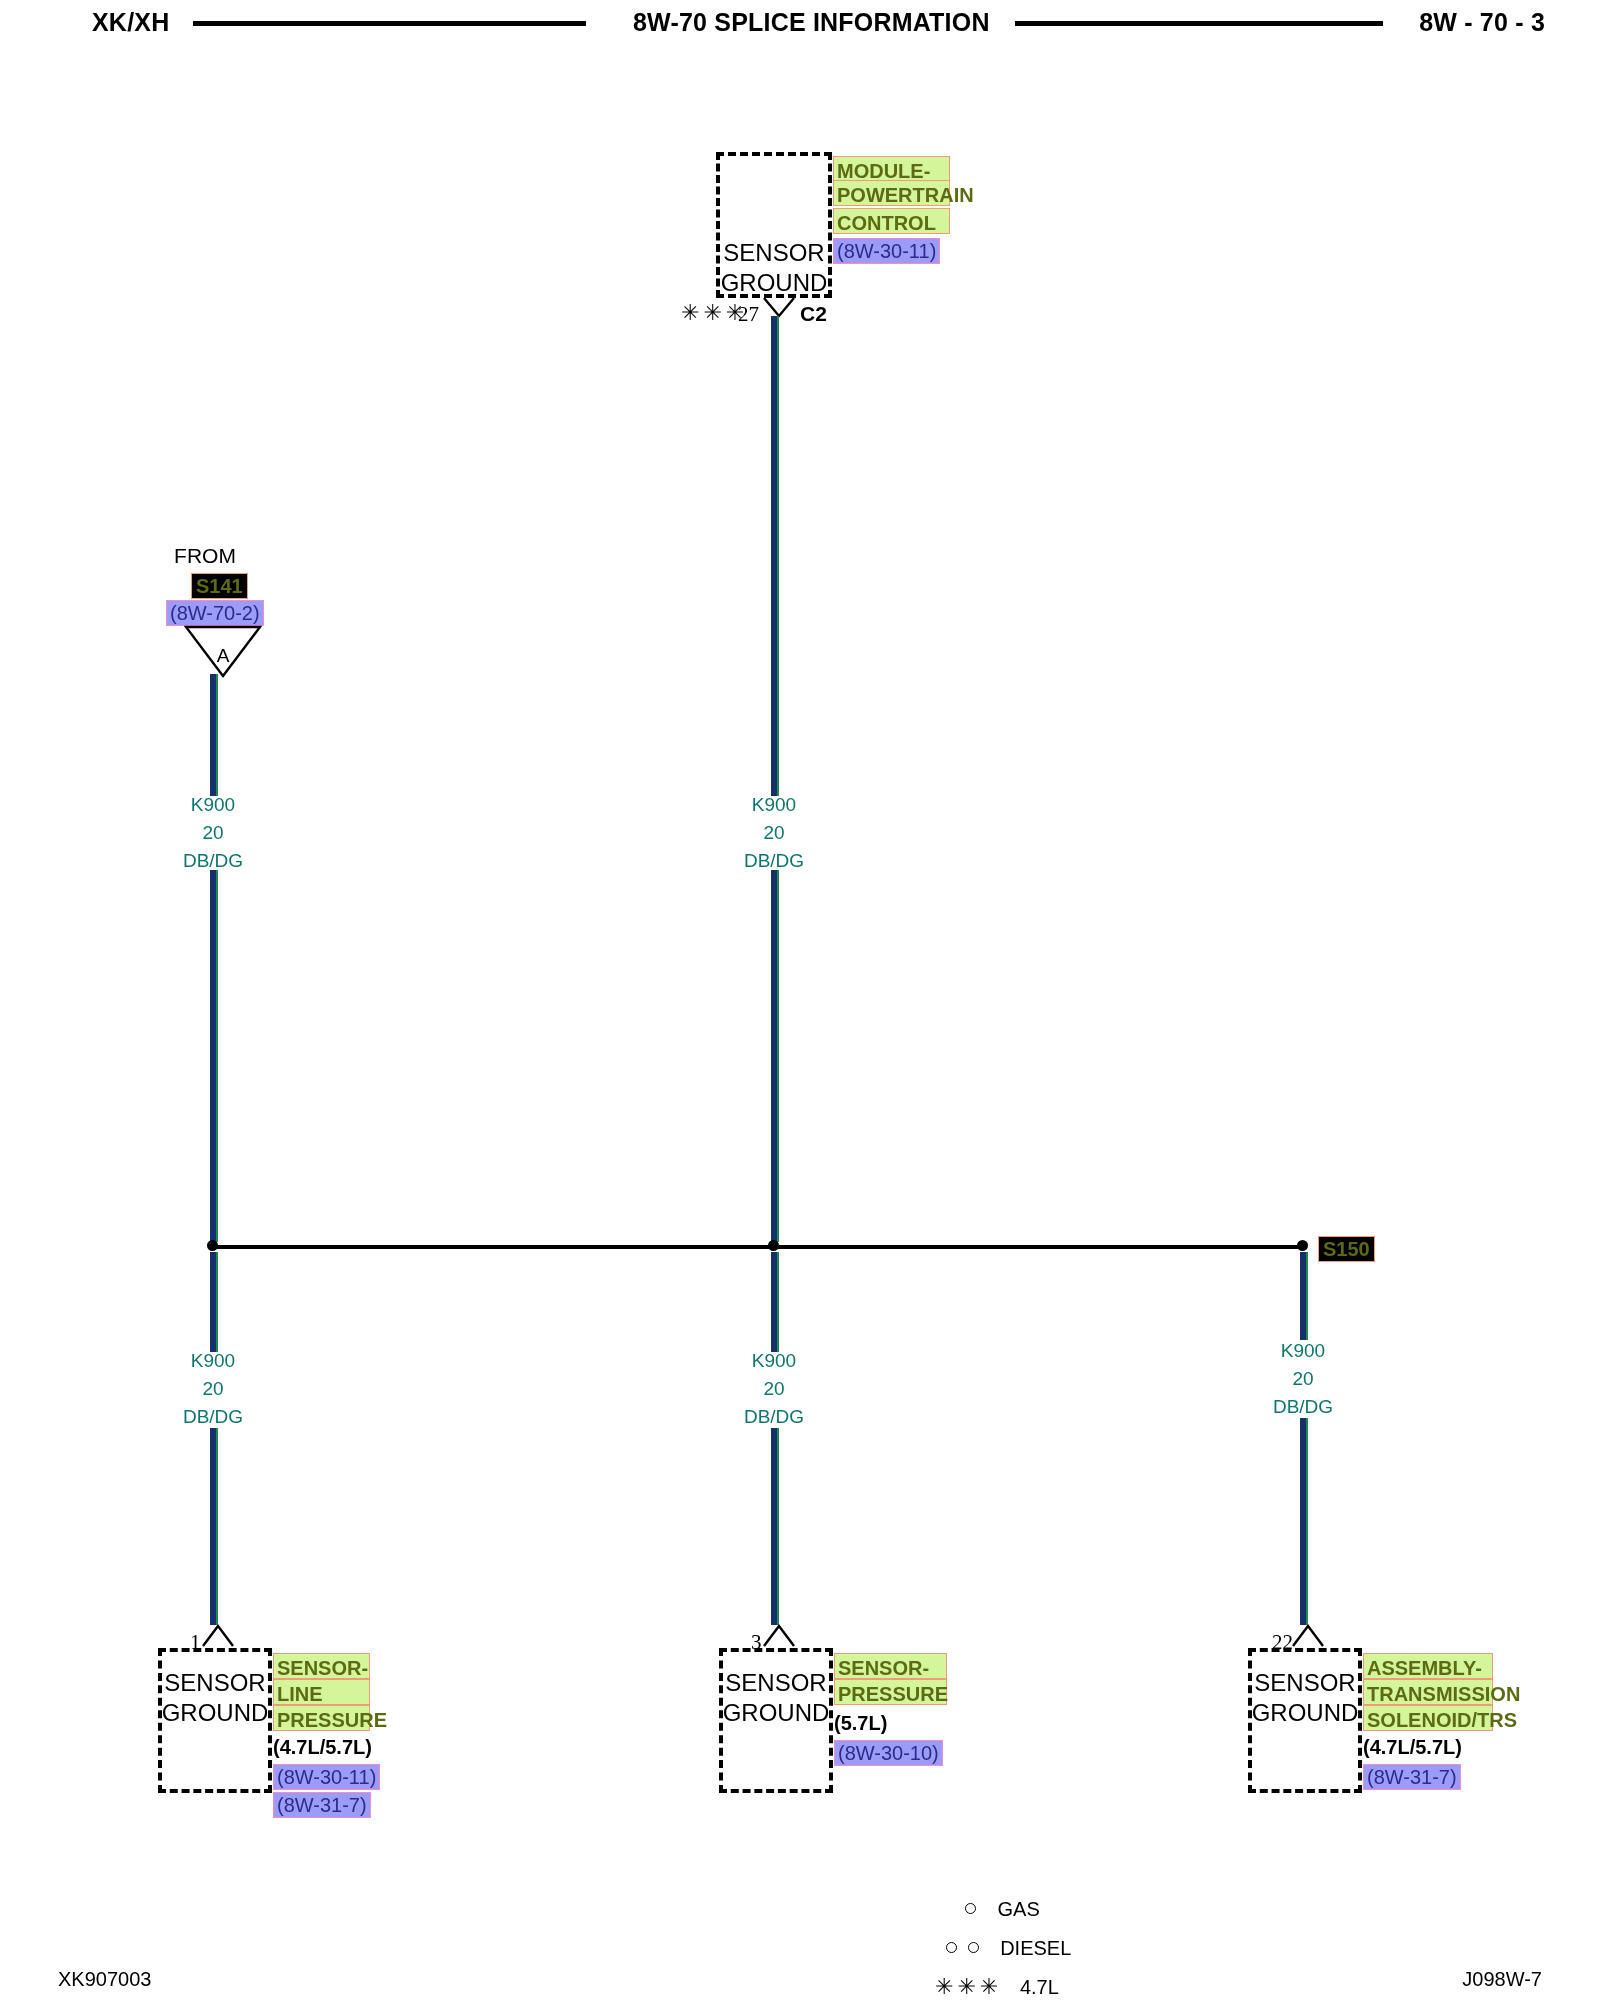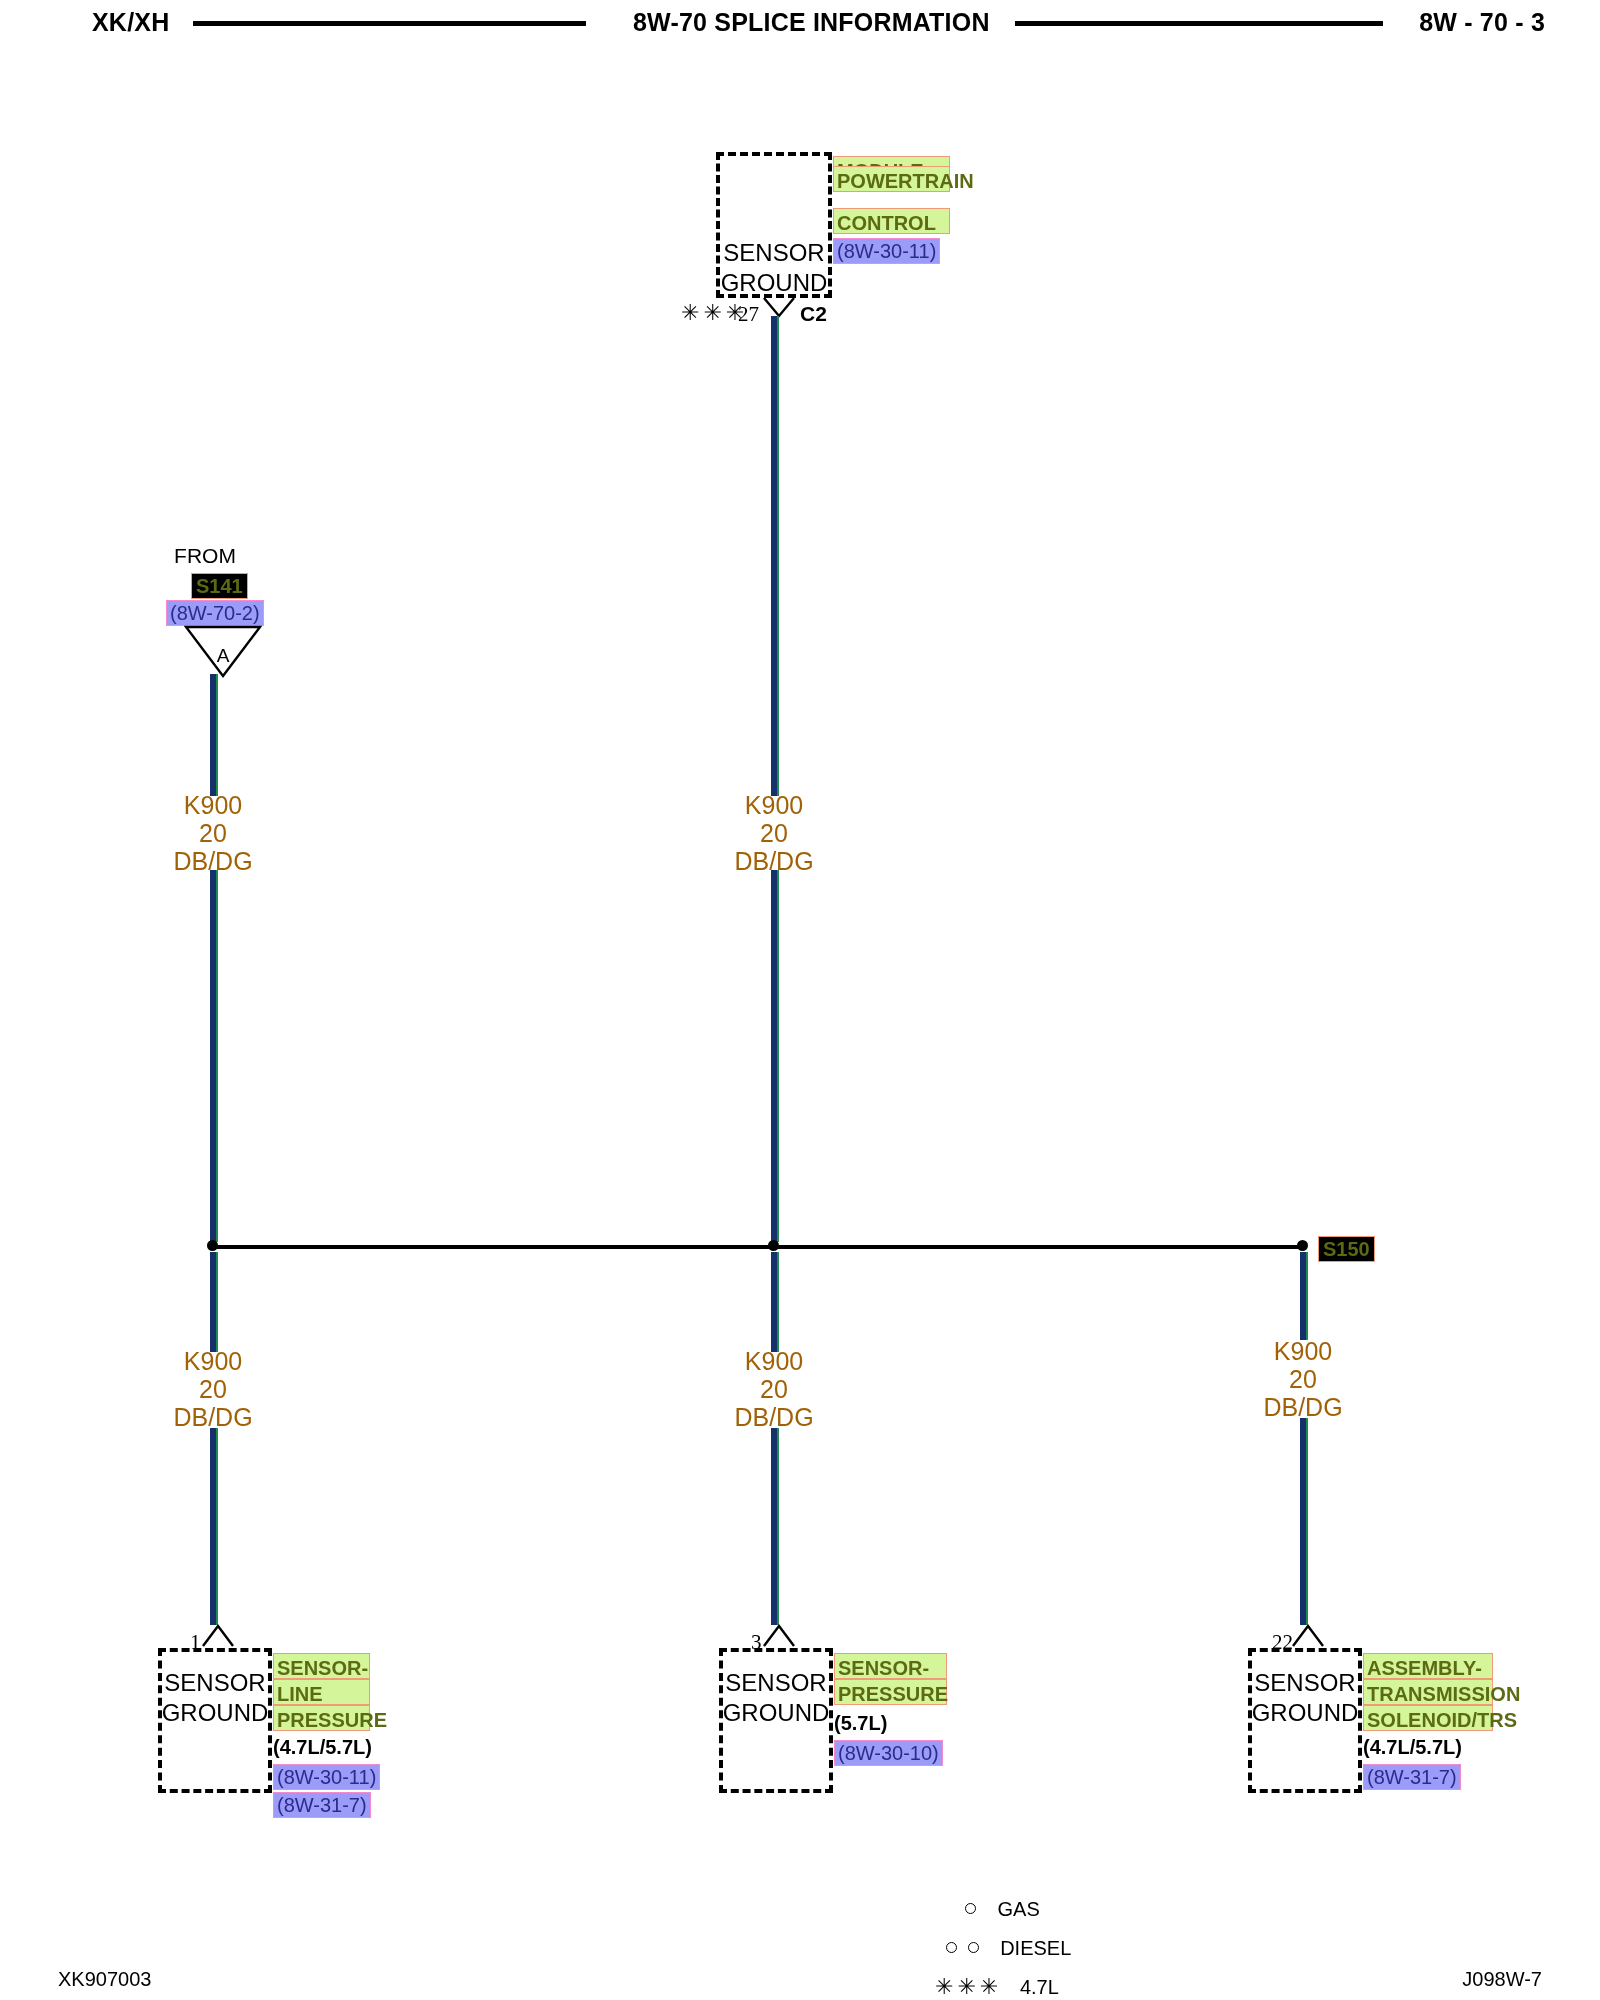--- a/index.html
+++ b/index.html
@@ -124,24 +124,24 @@
     font-size: 20px;
     font-weight: bold;
     color: #000;
     white-space: nowrap;
   }
 
   
   .wire-code {
     position: absolute;
     text-align: center;
-    font-size: 25px;
+    font-size: 19px;
     line-height: 28px;
     width: 160px;
-    color: #a16207;
+    color: #0f766e;
     white-space: nowrap;
   }
 
   
   .pin-num {
     position: absolute;
     font-size: 21px;
     color: #000;
     white-space: nowrap;
     font-family: Liberation Serif, serif;
@@ -206,21 +206,21 @@
     <div class="hdr-text" id="hdr-title">8W-70 SPLICE INFORMATION</div>
     <div class="hdr-rule" id="hdr-rule-right"></div>
     <div class="hdr-text" id="hdr-right">8W - 70 - 3</div>
   </div>
 
   <div class="dash-box" style="left:716px; top:152px; width:116px; height:146px;"></div>
   <div class="box-label" style="left:716px; top:238px; width:116px;">SENSOR</div>
   <div class="box-label" style="left:716px; top:268px; width:116px;">GROUND</div>
 
   <div class="hl-green" style="left:833px; top:156px; width:117px; height:26px;">MODULE-</div>
-  <div class="hl-green" style="left:833px; top:166px; width:117px; height:26px;">POWERTRAIN</div>
+  <div class="hl-green" style="left:833px; top:180px; width:117px; height:26px;">POWERTRAIN</div>
   <div class="hl-green" style="left:833px; top:208px; width:117px; height:26px;">CONTROL</div>
   <div class="hl-blue" style="left:833px; top:238px;">(8W-30-11)</div>
 
   <div class="asterisks" style="left:681px; top:300px;">✳✳✳</div>
   <div class="pin-num" style="left:738px; top:302px;">27</div>
   <svg style="position:absolute; left:762px; top:296px;" width="34" height="26">
     <polyline points="2,2 17,20 32,2" fill="none" stroke="#000" stroke-width="2.4"></polyline>
   </svg>
   <div class="conn-id" style="left:800px; top:302px;">C2</div>
 

